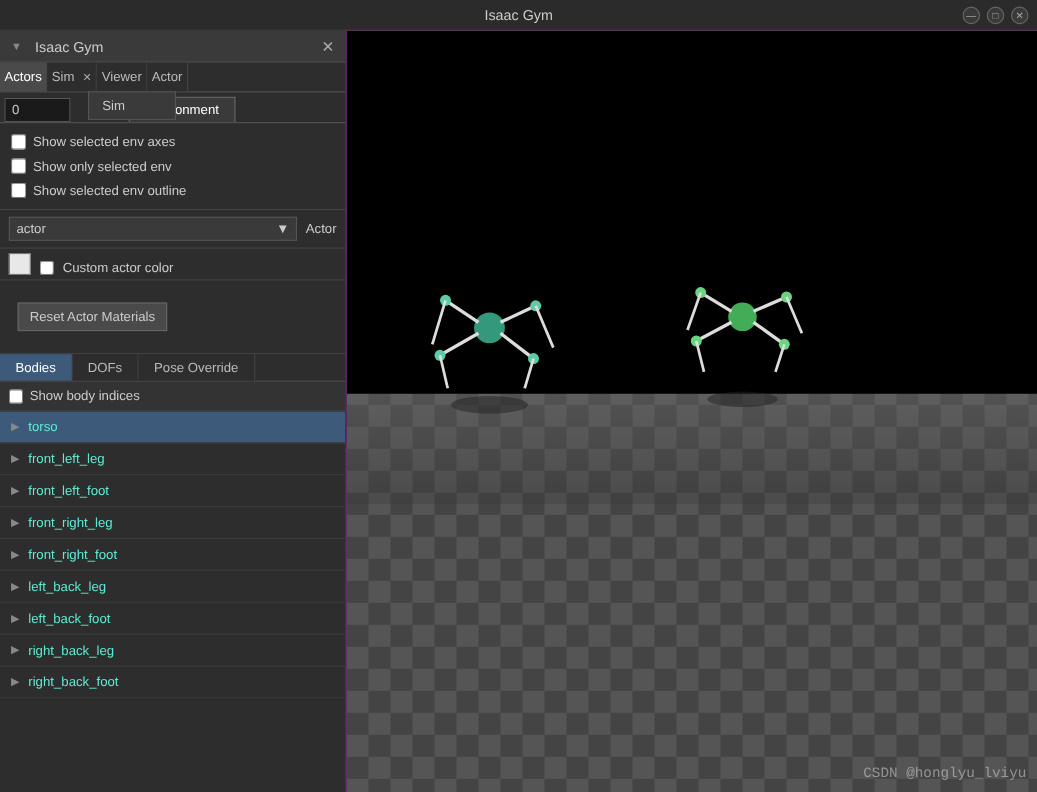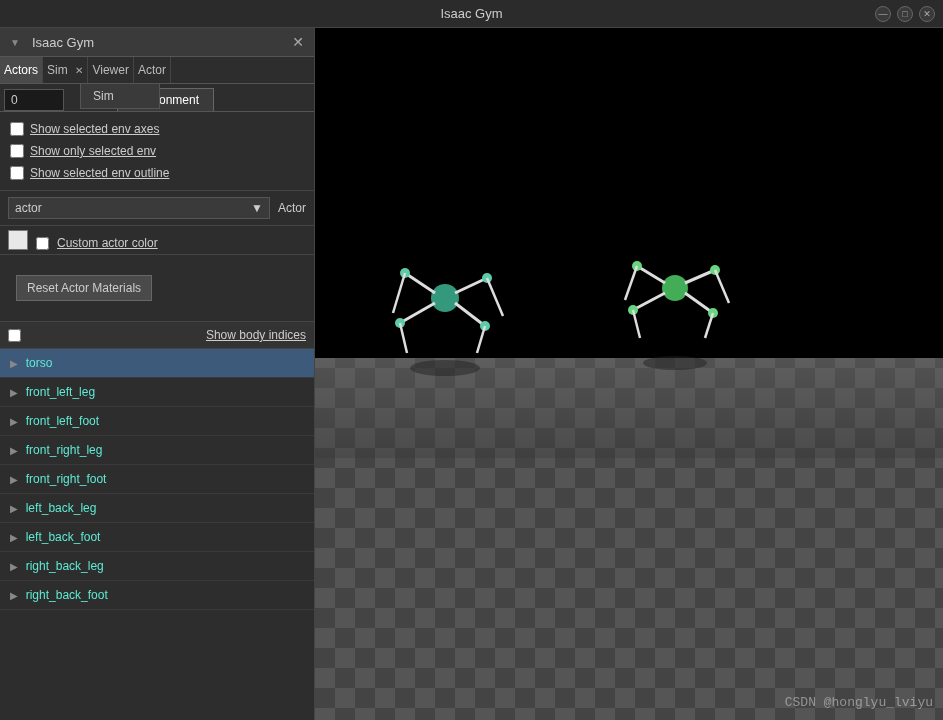--- a/index.html
+++ b/index.html
@@ -167,21 +167,20 @@
       padding: 4px 2px;
       gap: 6px;
     }
     .checkbox-row input[type=checkbox] {
       width: 14px; height: 14px;
       cursor: pointer;
     }
     .checkbox-label {
       color: #ccc;
       font-size: 12px;
-      text-decoration: underline;
     }
 
     
     .actor-row {
       display: flex;
       align-items: center;
       padding: 6px 8px;
       gap: 8px;
       border-bottom: 1px solid #444;
     }
@@ -249,21 +248,20 @@
     }
 
     
     .show-body-indices {
       display: flex;
       align-items: center;
       padding: 6px 8px;
       gap: 6px;
       background: #333;
       border-bottom: 1px solid #444;
-      justify-content: space-between;
     }
 
     
     .body-list {
       overflow-y: auto;
     }
     .body-item {
       display: flex;
       align-items: center;
       padding: 7px 10px;
@@ -410,20 +408,31 @@
       <div class="custom-color-row">
         <div class="color-swatch" style="background: #e8e8e8;"></div>
         <input type="checkbox" style="">
         <span class="checkbox-label">Custom actor color</span>
       </div>
 
       <div style="padding: 4px 8px; border-bottom: 1px solid #444;">
         <button class="reset-btn">Reset Actor Materials</button>
       </div>
 
+      <div class="bodies-tabs">
+        <div class="bodies-tab active">
+          <span>Bodies</span>
+        </div>
+        <div class="bodies-tab">
+          <span>DOFs</span>
+        </div>
+        <div class="bodies-tab">
+          <span>Pose Override</span>
+        </div>
+      </div>
 
       <div class="show-body-indices">
         <input type="checkbox" style="">
         <span class="checkbox-label">Show body indices</span>
       </div>
 
       <div class="body-list">
 
         <div class="body-item selected">
           <span class="body-item-arrow">▶</span>

